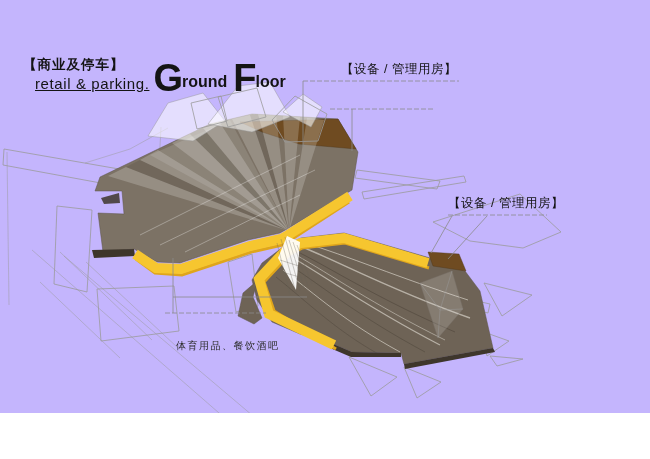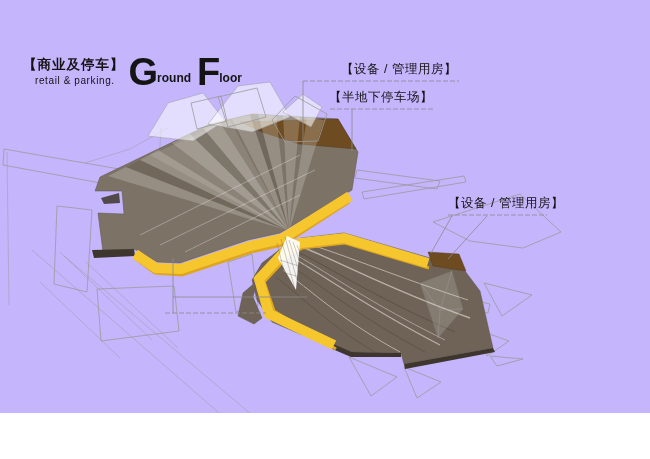--- a/index.html
+++ b/index.html
@@ -28,23 +28,23 @@
   .gapWhite{fill:rgba(255,255,255,0.92);stroke:none;}
   .ramp{stroke:rgba(105,99,90,0.55);stroke-width:0.6;fill:none;}
   .leader{stroke:var(--leader_gray);stroke-width:0.8;fill:none;stroke-dasharray:5 2;}
   .leaderS{stroke:var(--leader_gray);stroke-width:0.8;fill:none;}
   
   .lbl{position:absolute;font-size:12.5px;font-weight:normal;letter-spacing:0.5px;white-space:nowrap;}
   .sub{position:absolute;font-size:10px;font-weight:normal;letter-spacing:1.5px;color:#2e2e2e;white-space:nowrap;}
   #title-block{position:absolute;left:23px;top:56px;display:flex;align-items:flex-end;}
   #title-left{display:flex;flex-direction:column;}
   #title-cjk{font-size:13.5px;font-weight:bold;letter-spacing:1px;white-space:nowrap;}
-  #title-en{font-size:10px;letter-spacing:0.6px;padding-left:12px;margin-top:1px;white-space:nowrap;}
+  #title-en{font-size:15px;letter-spacing:0.6px;padding-left:12px;margin-top:1px;white-space:nowrap;text-decoration:underline;}
   .gf-big{font-size:38px;font-weight:800;line-height:0.75;letter-spacing:-1px;}
-  .gf-sm{font-size:12px;font-weight:bold;padding-bottom:1px;}
+  .gf-sm{font-size:16px;font-weight:bold;padding-bottom:1px;}
   #gf{display:flex;align-items:flex-end;margin-left:4px;}
 </style>
 </head>
 <body>
 
 <div id="stage">
 
   <svg width="650" height="459" viewBox="0 0 650 459">
     <defs>
       <clipPath id="clipUpper">
@@ -159,16 +159,16 @@
     </div>
     <div id="gf">
       <span class="gf-big">G</span>
       <span class="gf-sm">round</span>
       <span class="gf-big" style="margin-left:6px;">F</span>
       <span class="gf-sm">loor</span>
     </div>
   </div>
 
   <div class="lbl" style="left:341px;top:61px;">【设备 / 管理用房】</div>
-  <div class="lbl" style="left:329px;top:89px;">【半地下停车场】</div>
   <div class="lbl" style="left:448px;top:195px;">【设备 / 管理用房】</div>
+  <div class="sub" style="left:176px;top:339px;">体育用品、餐饮酒吧</div>
 
 </div>
 
 </body></html>

